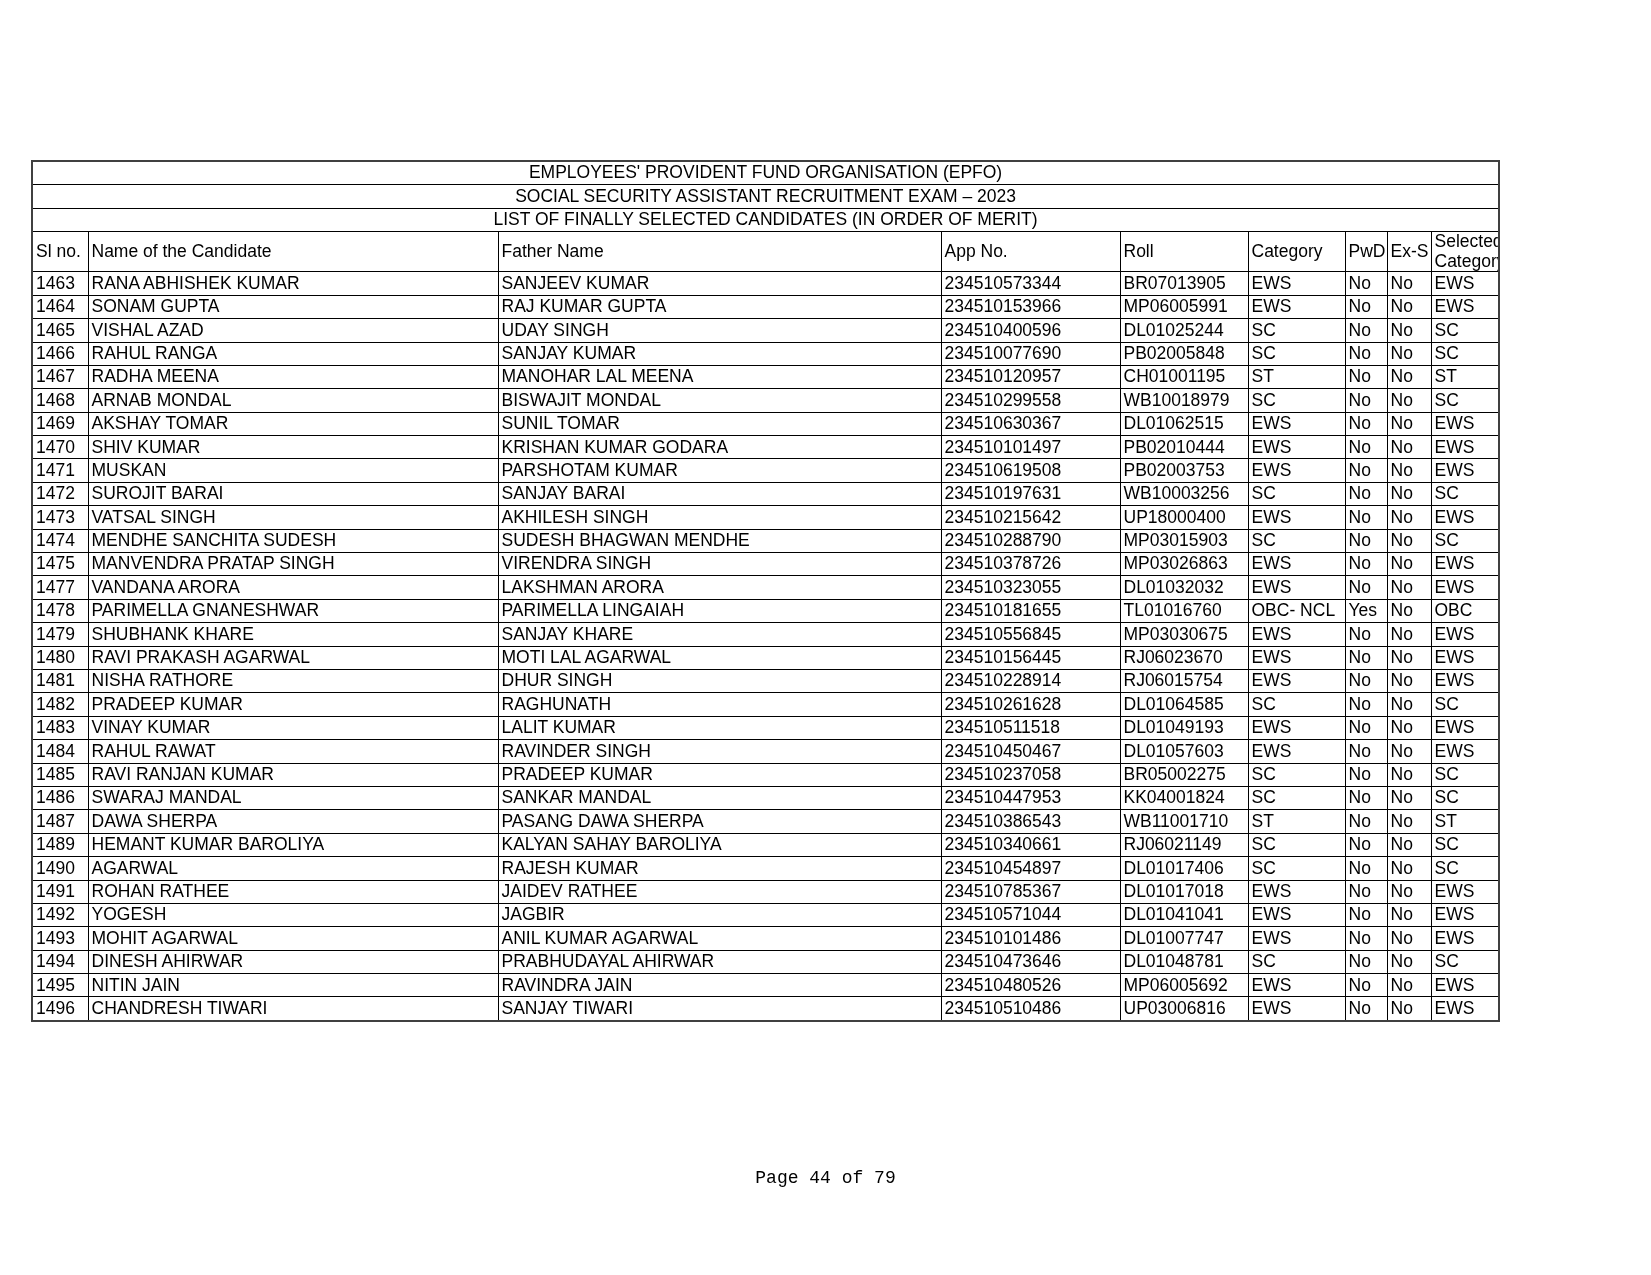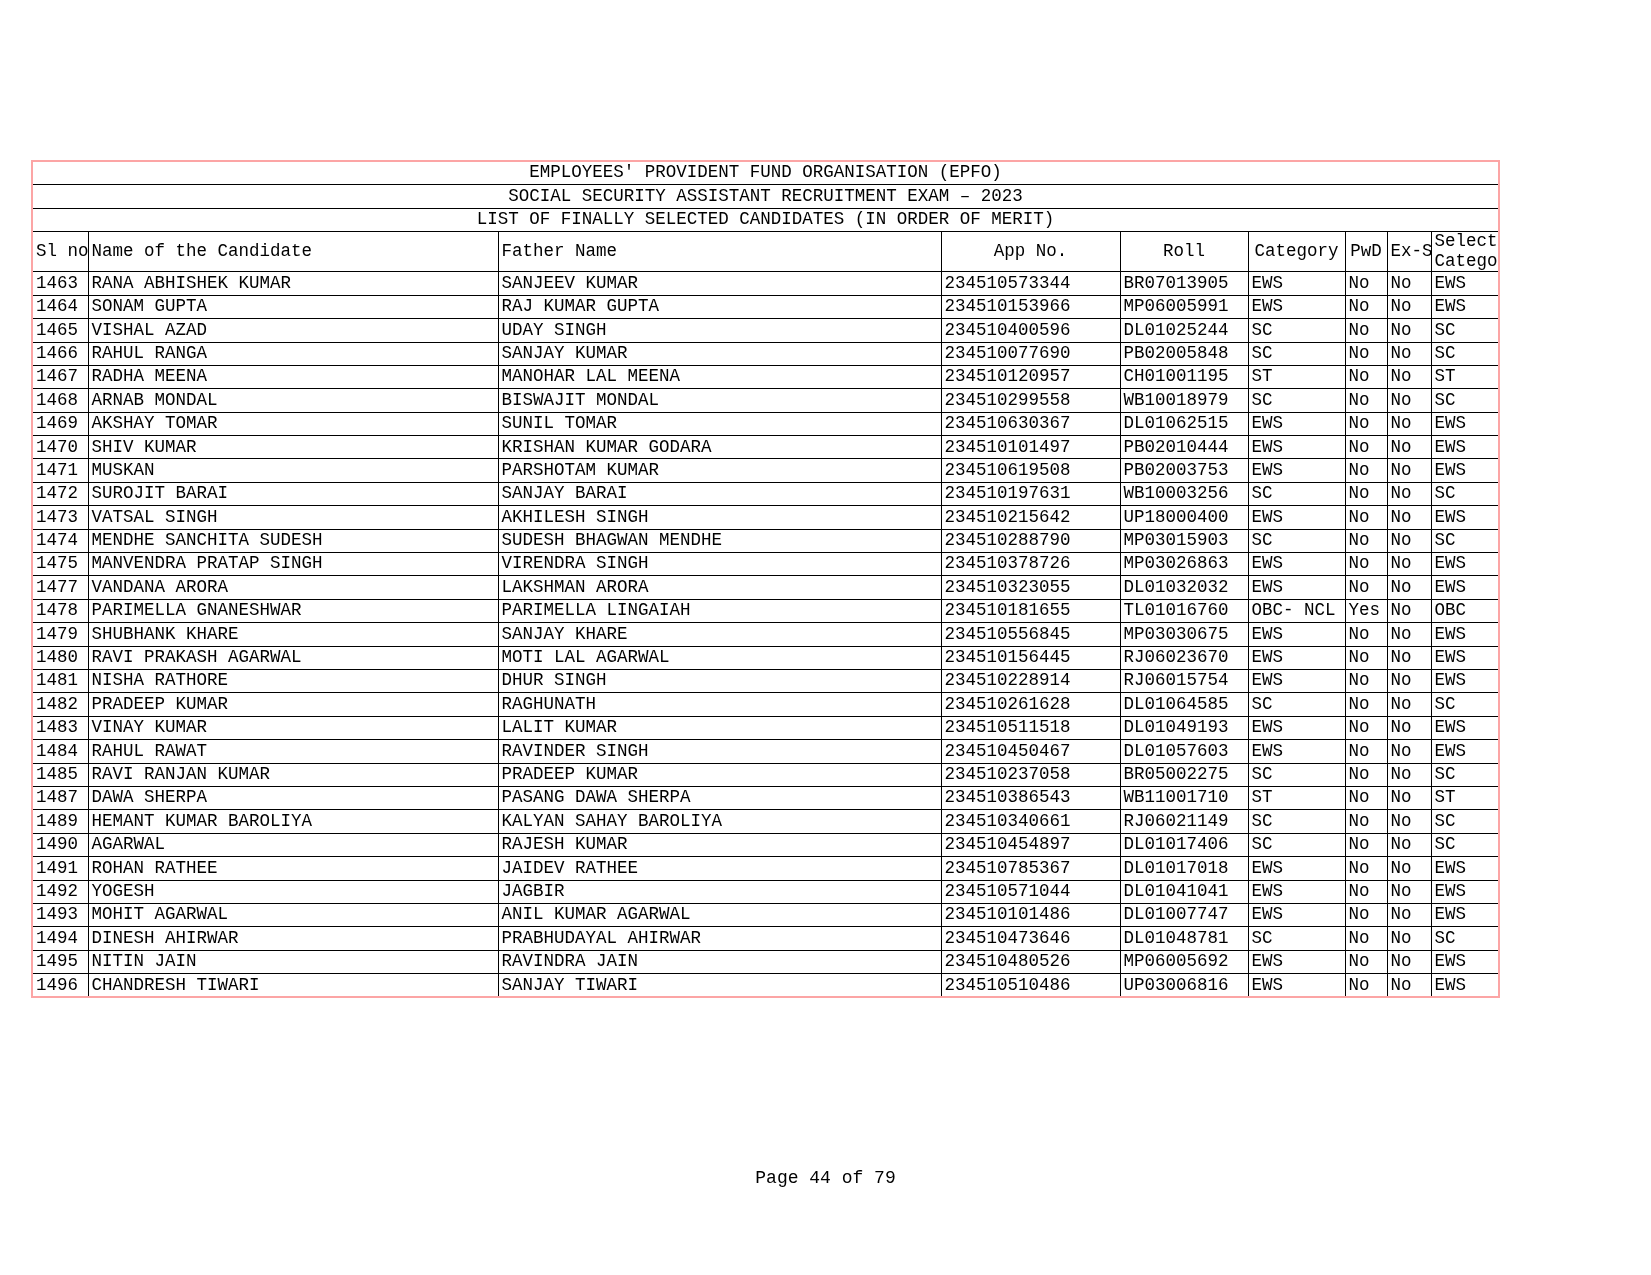--- a/index.html
+++ b/index.html
@@ -28,22 +28,21 @@
     position: absolute;
     left: 31px;
     top: 160px;
     width: 1429px;
   }
 
   table.doc-table {
     border-collapse: collapse;
     table-layout: fixed;
     width: 1429px;
-    border: 2px solid #fca5a5;
-    font-family: Liberation Mono, monospace;
+    border: 2px solid #404040;
   }
 
   table.doc-table td,
   table.doc-table th {
     border: 1px solid #000;
     padding: 0 3px;
     font-size: 17.5px;
     line-height: 1.0;
     height: 22.4px;
     vertical-align: middle;
@@ -61,21 +60,20 @@
 
   
   .hdr td {
     vertical-align: top;
     padding-top: 2px;
     height: 42px;
     font-size: 17.5px;
     margin-left: 44px;
   }
   .hdr td.ctr {
-    text-align: center;
     vertical-align: middle;
     padding-top: 0;
   }
   .hdr td.sel-cat {
     text-align: center;
     vertical-align: middle;
     padding-top: 0;
     white-space: normal;
     line-height: 1.12;
   }
@@ -381,20 +379,31 @@
             <td class="c-name">RAVI RANJAN KUMAR</td>
             <td class="c-father">PRADEEP KUMAR</td>
             <td class="c-app">234510237058</td>
             <td class="c-roll">BR05002275</td>
             <td class="c-cat">SC</td>
             <td class="c-pwd">No</td>
             <td class="c-exs">No</td>
             <td class="c-selcat">SC</td>
           </tr>
           <tr>
+            <td class="c-sl">1486</td>
+            <td class="c-name">SWARAJ MANDAL</td>
+            <td class="c-father">SANKAR MANDAL</td>
+            <td class="c-app">234510447953</td>
+            <td class="c-roll">KK04001824</td>
+            <td class="c-cat">SC</td>
+            <td class="c-pwd">No</td>
+            <td class="c-exs">No</td>
+            <td class="c-selcat">SC</td>
+          </tr>
+          <tr>
             <td class="c-sl">1487</td>
             <td class="c-name">DAWA SHERPA</td>
             <td class="c-father">PASANG DAWA SHERPA</td>
             <td class="c-app">234510386543</td>
             <td class="c-roll">WB11001710</td>
             <td class="c-cat">ST</td>
             <td class="c-pwd">No</td>
             <td class="c-exs">No</td>
             <td class="c-selcat">ST</td>
           </tr>

